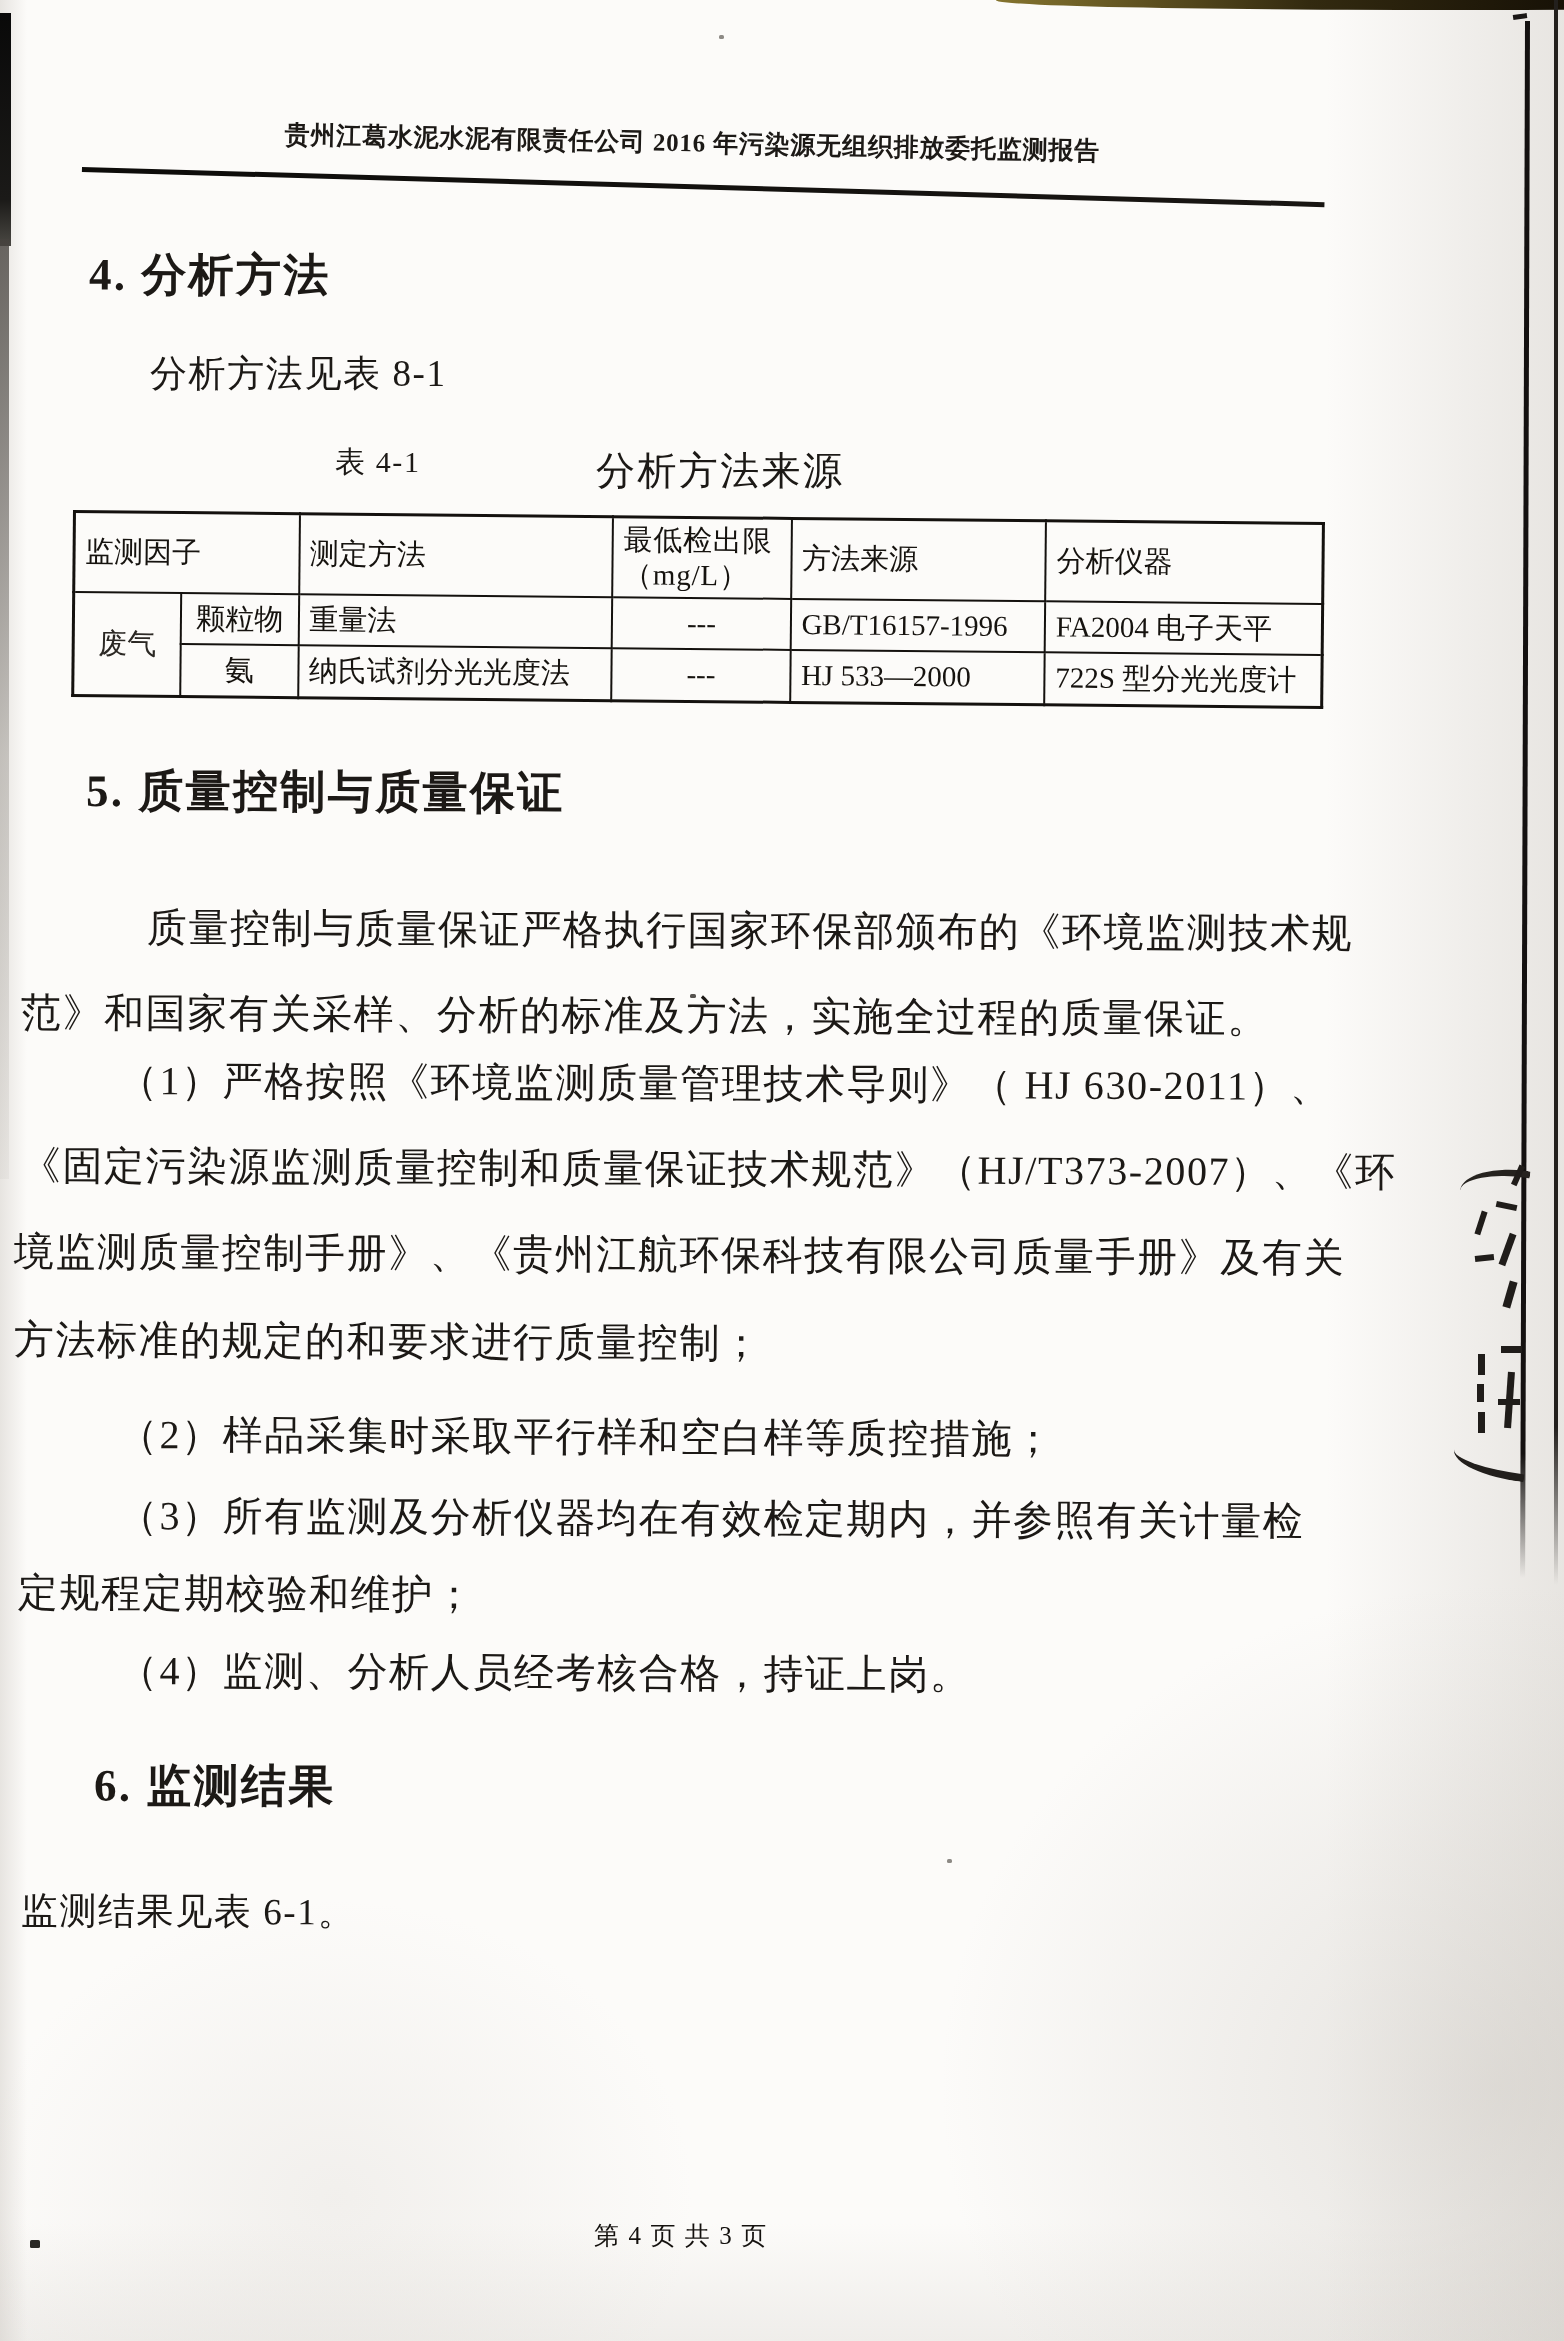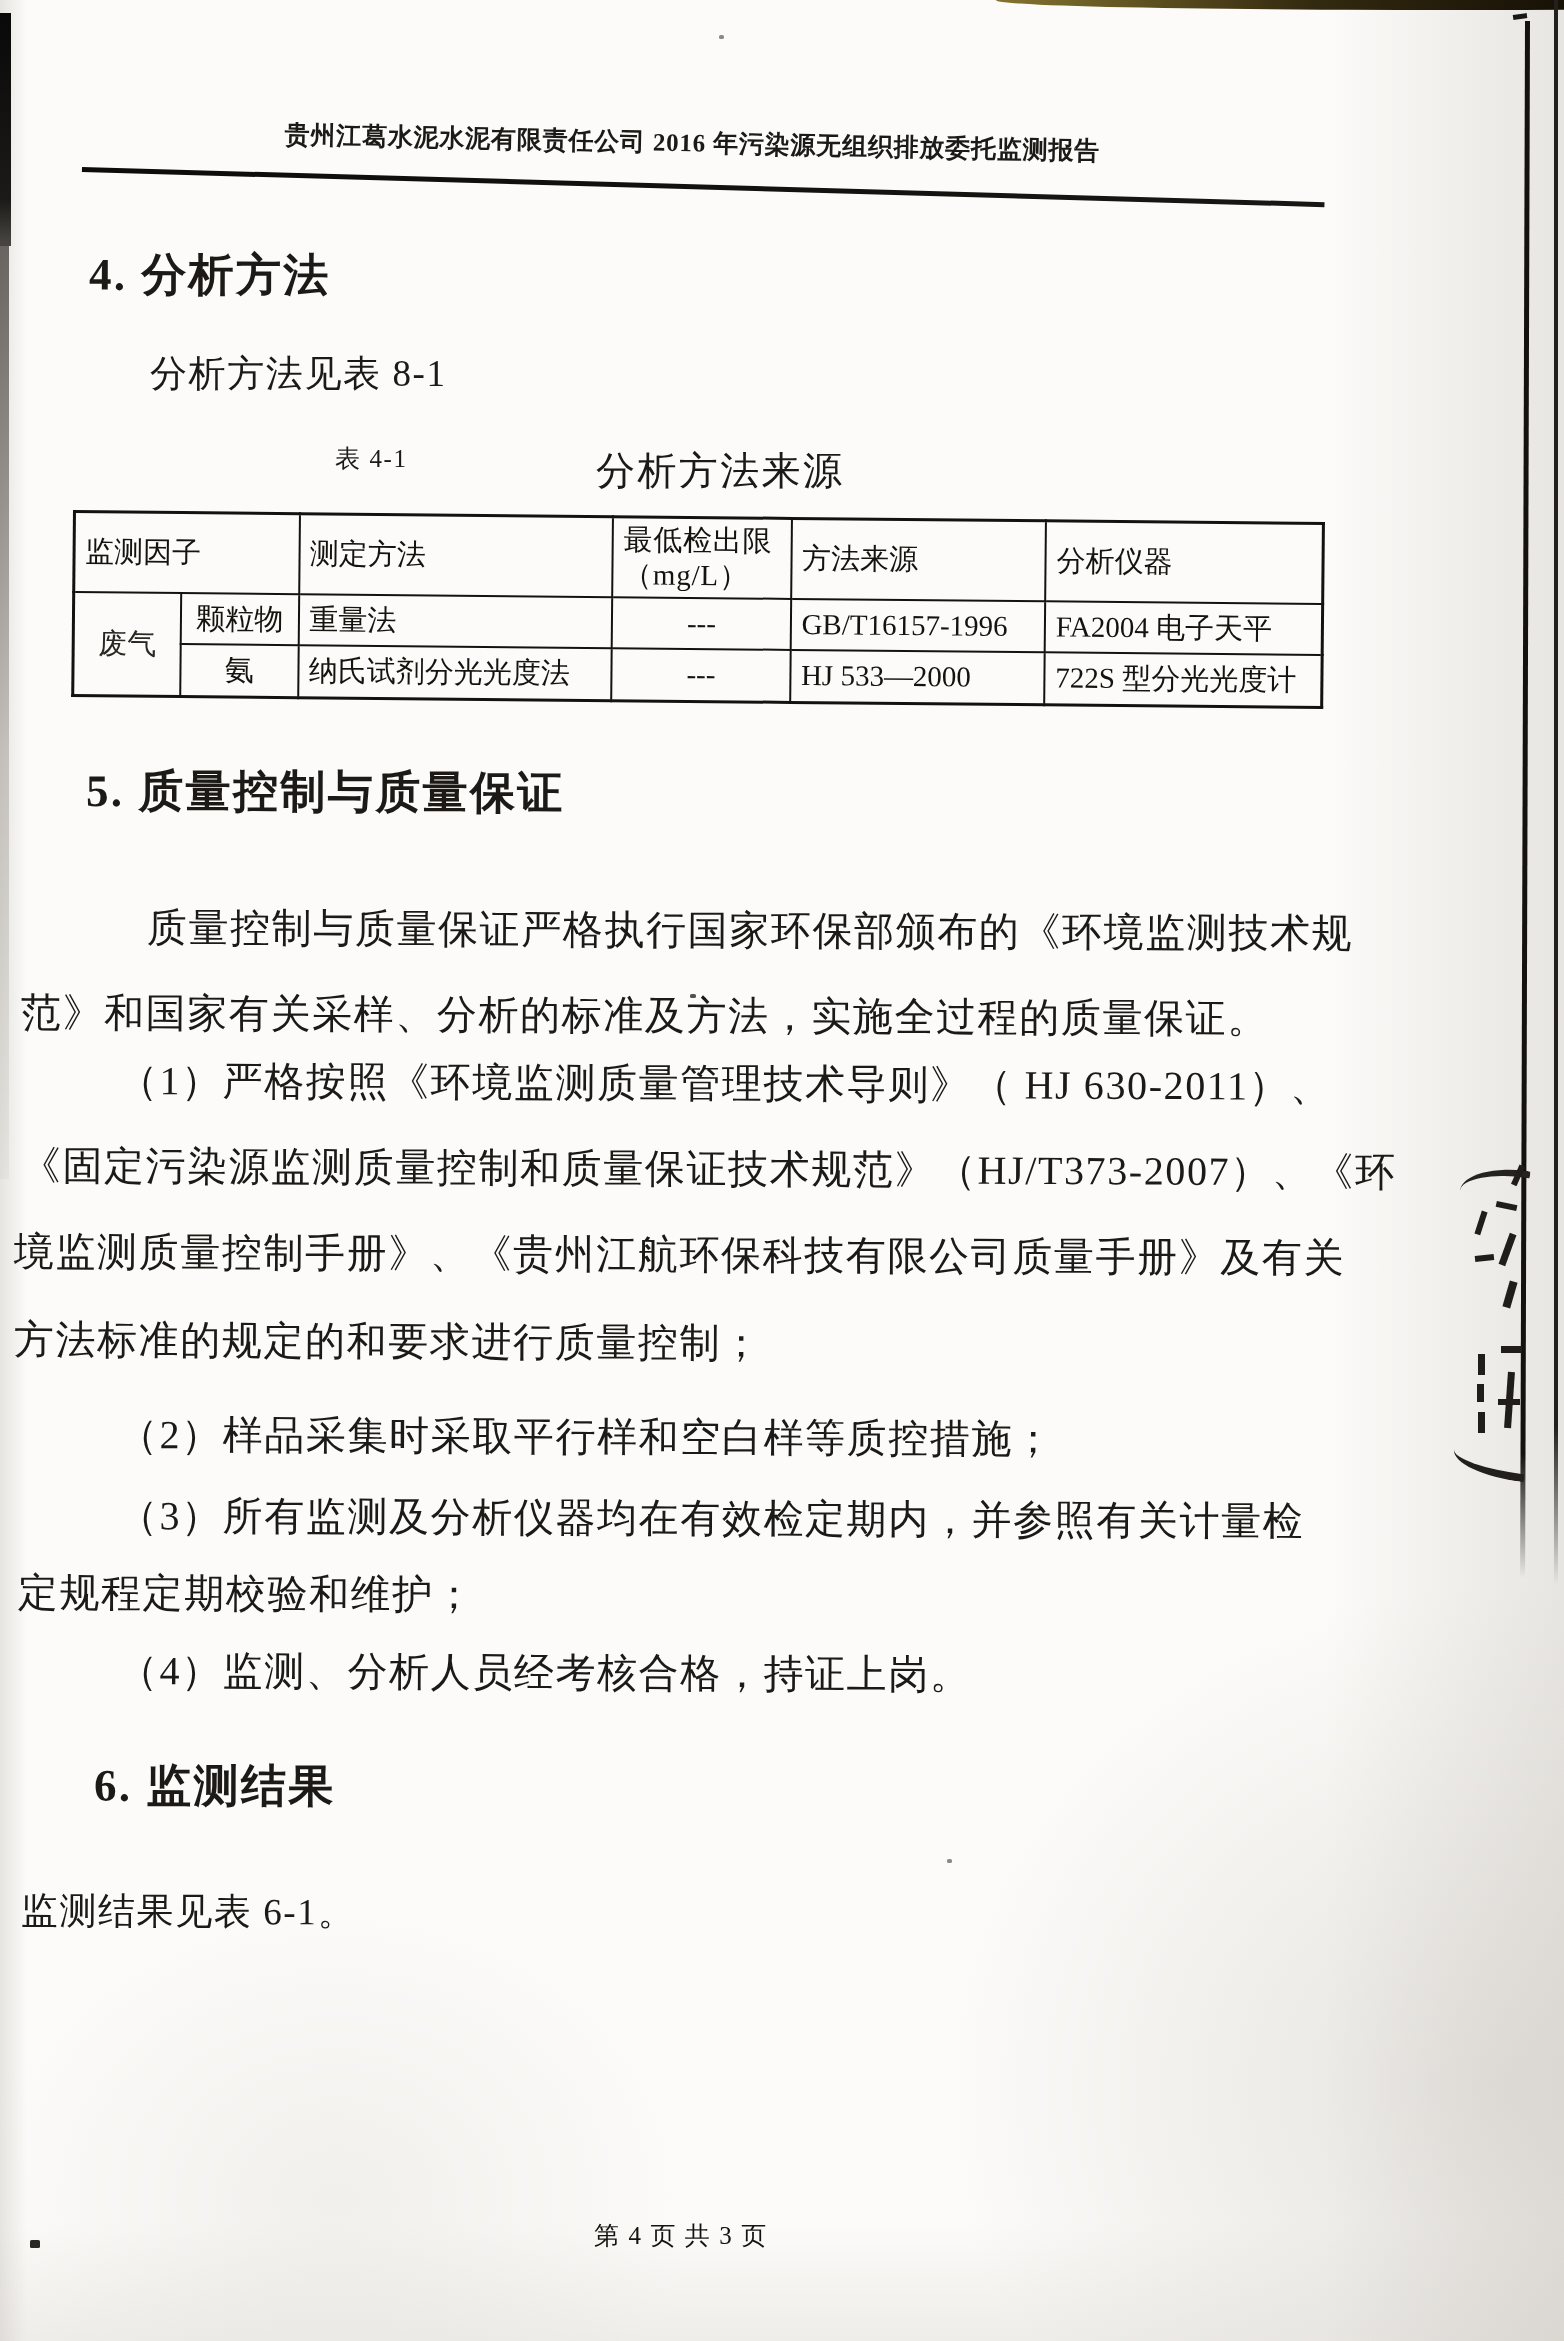--- a/index.html
+++ b/index.html
@@ -60,21 +60,21 @@
   .header{position:absolute;left:285px;top:118px;font-size:25px;font-weight:600;
     letter-spacing:0.8px;transform:rotate(1.15deg);transform-origin:left top;white-space:nowrap;}
   .header-rule{position:absolute;left:82px;top:167px;width:1243px;height:4.8px;
     background:linear-gradient(to right,#0d0c0a,#191613);transform:rotate(1.62deg);transform-origin:left top;}
   
   .h-num{position:absolute;font-weight:700;white-space:nowrap;letter-spacing:2.4px;}
   .h4{left:89px;top:225px;font-size:45px;transform:rotate(.2deg);margin-top:20px;}
   .h5{left:86px;top:762px;font-size:45px;transform:rotate(.25deg);}
   .h6{left:94px;top:1756px;font-size:45px;transform:rotate(.2deg);}
   .intro{position:absolute;left:150px;top:349px;font-size:37px;white-space:nowrap;letter-spacing:1.6px;}
-  .tbl-label{position:absolute;left:335px;top:442px;font-size:25px;white-space:nowrap;letter-spacing:1.6px;}
+  .tbl-label{position:absolute;left:335px;top:442px;font-size:30px;white-space:nowrap;letter-spacing:1.6px;}
   .tbl-title{position:absolute;left:596px;top:444px;font-size:39px;white-space:nowrap;letter-spacing:2.4px;}
   
   table.mtable{position:absolute;left:73px;top:510px;width:1252px;
     border-collapse:collapse;transform:rotate(.55deg);transform-origin:top left;
     font-size:29px;color:#16130f;}
   table.mtable th,table.mtable td{border:2.4px solid #14110e;font-weight:400;
     padding:0 9.6px;vertical-align:middle;line-height:1.2;}
   table.mtable{border:3.2px solid #14110e;}
   tr.hdr{height:80px;}
   tr.r1{height:51px;}

